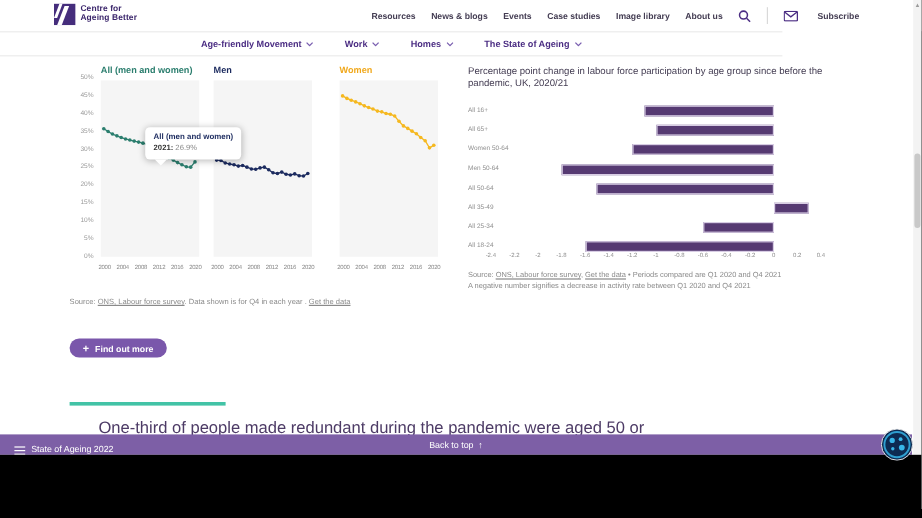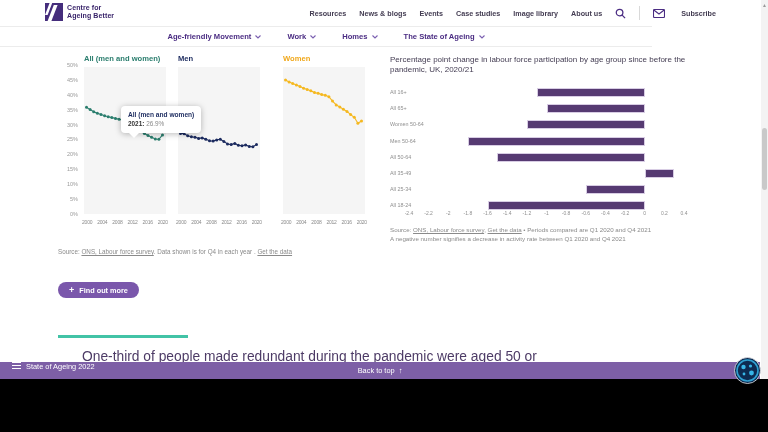--- a/index.html
+++ b/index.html
@@ -59,21 +59,21 @@
   .fom-btn { position:absolute; left:58px; top:282px; height:16px; border-radius:8px; background:#7a57ab;
              display:inline-flex; align-items:center; gap:5px; padding:0 11px; border:none; cursor:pointer; z-index:2; }
   .fom-plus { color:#fff; font-size:9px; font-weight:bold; line-height:9px; }
   .fom-label { color:#fff; font-size:7.3px; font-weight:bold; white-space:nowrap; }
   .section-heading { position:absolute; left:58px; top:303px; font-size:17.5px; font-weight:bold; color:#4e2a82; letter-spacing:0.2px; }
   .heading-underline { position:absolute; left:58px; top:335px; width:130px; height:2.5px; background:#42c3a6; }
   .section-para { position:absolute; left:58px; top:349px; width:630px; font-size:13.8px; color:#4d3b66; line-height:16px;margin-left:24px; }
 
   
   .sticky-bar { position:absolute; left:0; top:362px; width:760px; height:17px; background:#7d5fa6; z-index:10; }
-  .sticky-left { position:absolute; left:12px; top:0; height:17px; display:flex; align-items:flex-start; gap:5px; }
+  .sticky-left { position:absolute; left:12px; top:0; height:17px; display:flex; align-items:flex-end; gap:5px; }
   .hamburger { display:flex; flex-direction:column; gap:1.5px; }
   .hamburger i { display:block; width:9px; height:1.4px; background:#fff; }
   .sticky-title { color:#fff; font-size:7.4px; }
   .back-to-top { position:absolute; left:50%; transform:translateX(-50%); top:0; height:17px;
                  display:flex; align-items:center; gap:4px; color:#fff; font-size:7.4px; cursor:pointer; }
   .black-bar { position:absolute; left:0; top:379px; width:768px; height:53px; background:#000; z-index:12; }
   .access-btn { position:absolute; left:734px; top:357px; width:27px; height:27px; border-radius:50%; z-index:13; cursor:pointer; border:none; background:transparent; padding:0; }
 
   
   .scrollbar { position:absolute; right:0; top:0; width:7px; height:379px; background:#f3f3f3; z-index:9; }

